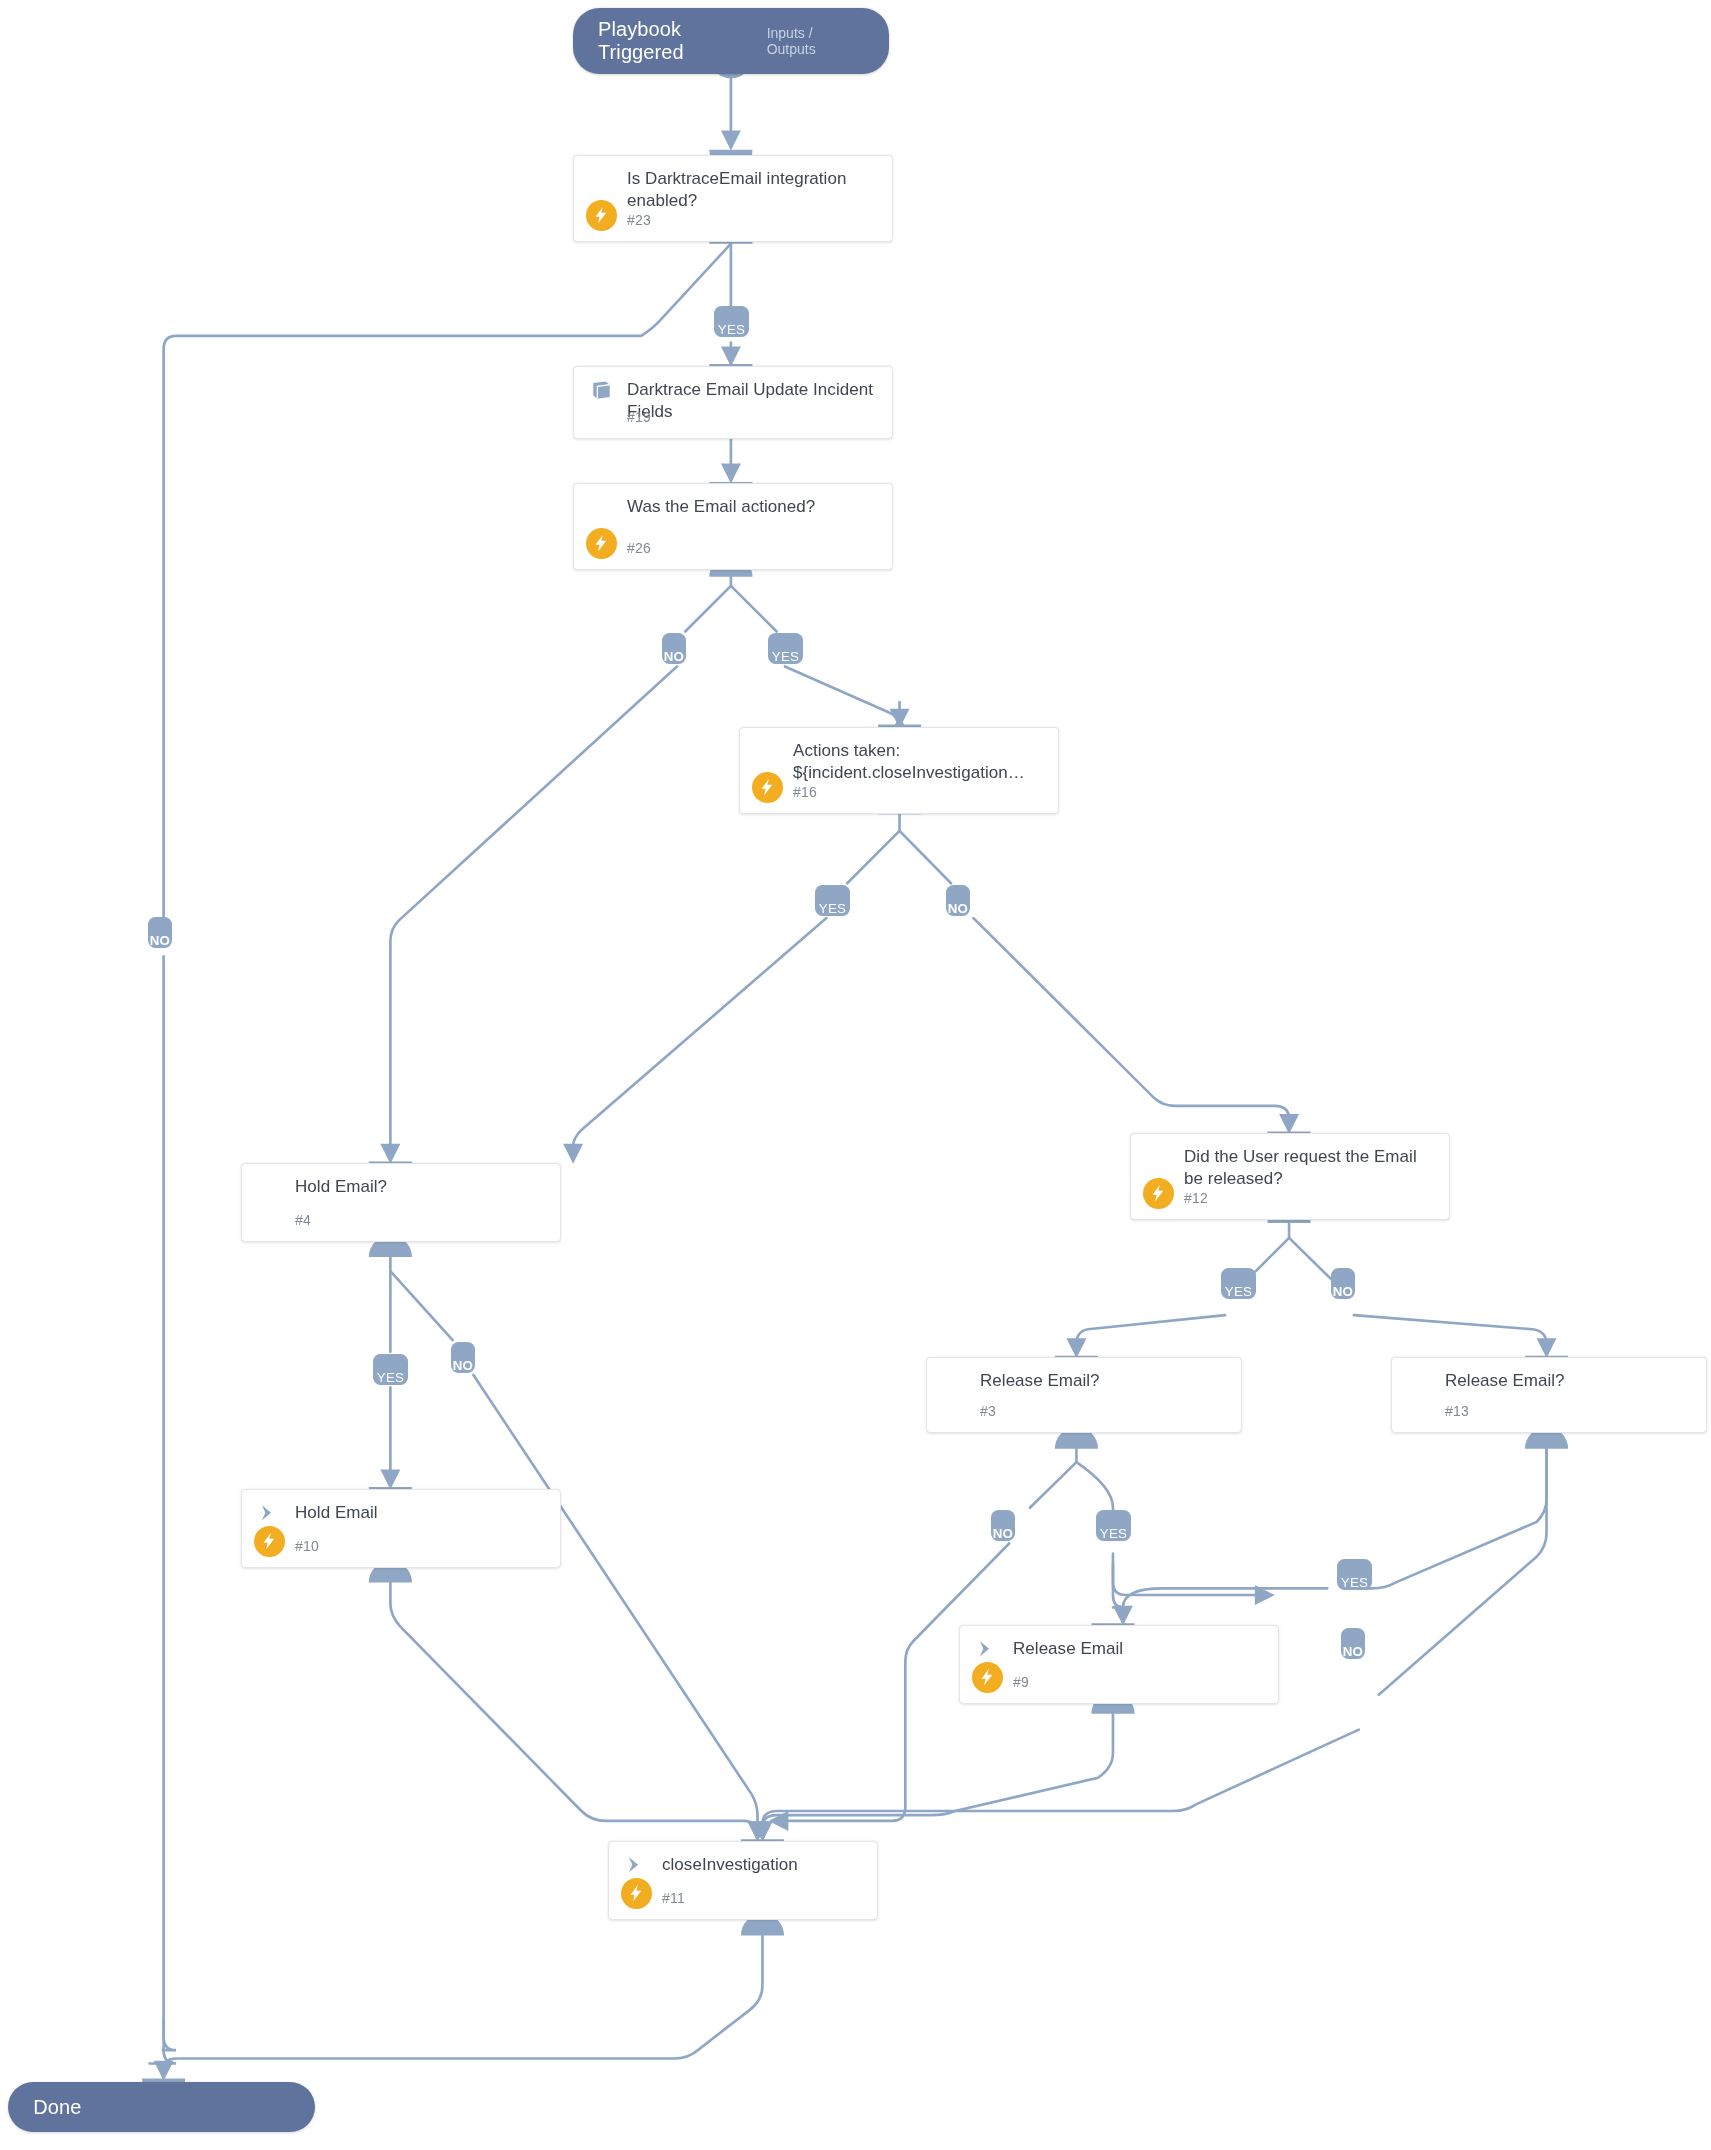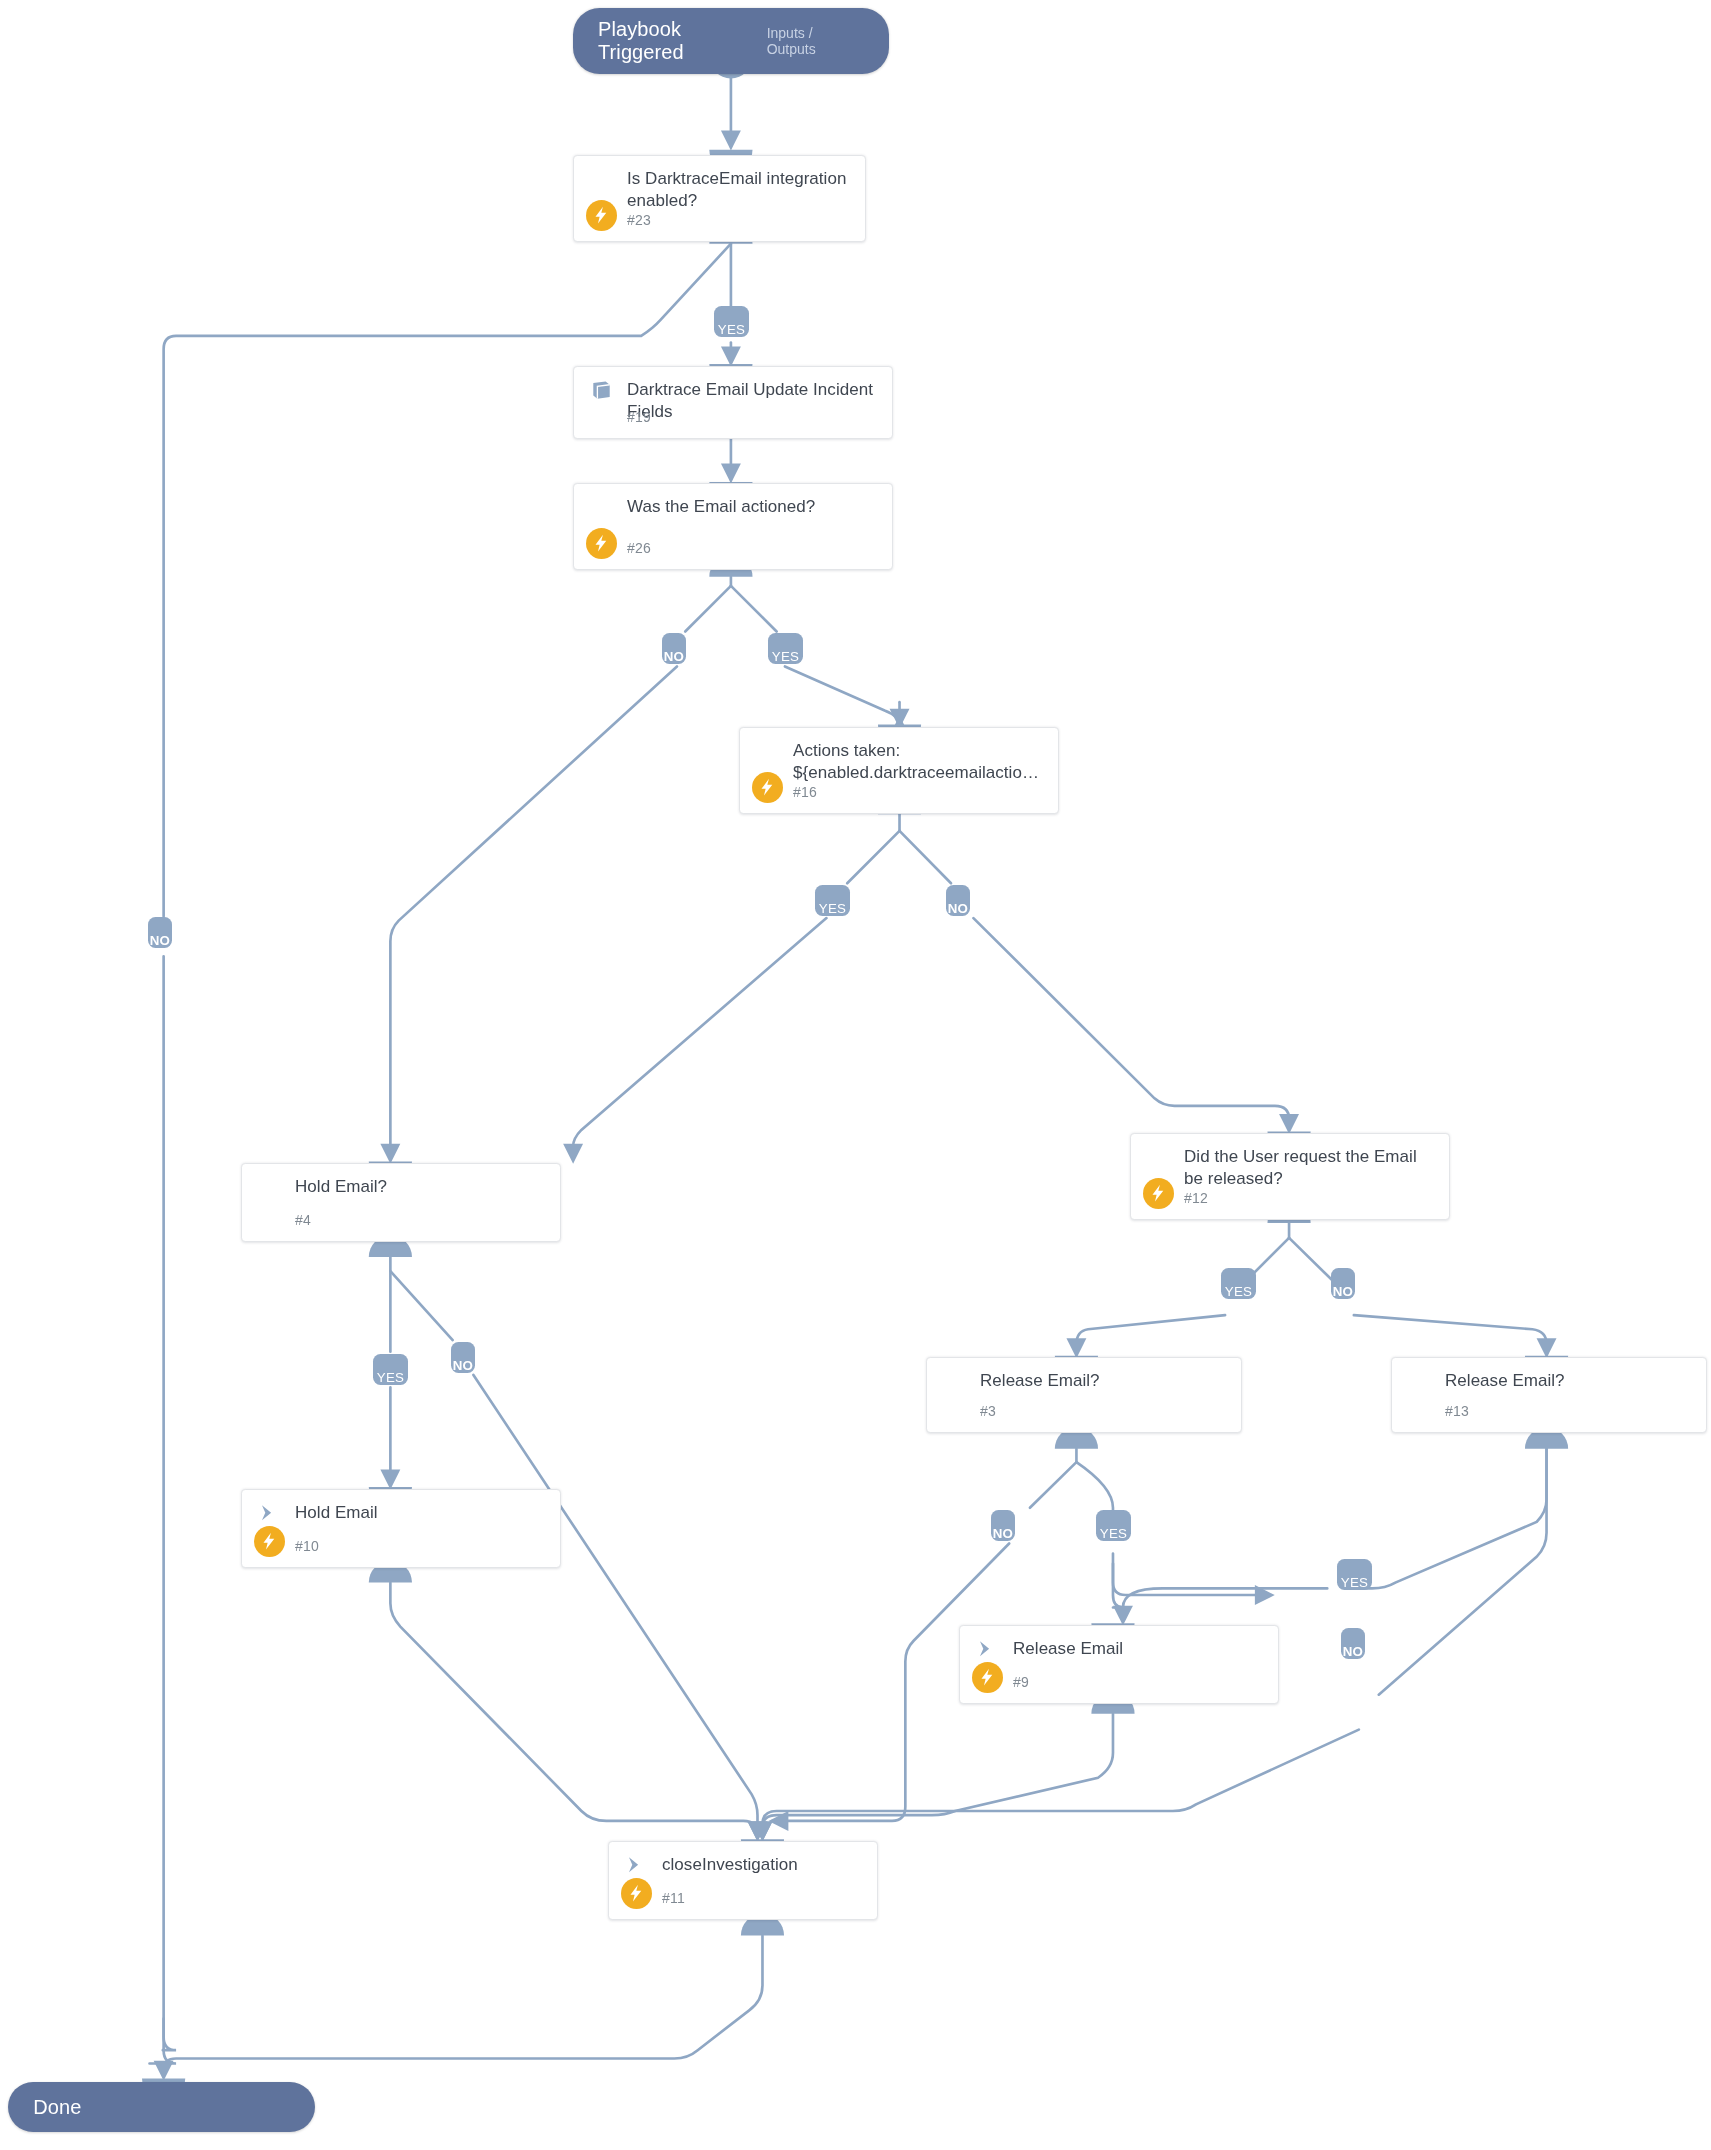--- a/index.html
+++ b/index.html
@@ -224,21 +224,21 @@
       <path d="M197 2502 m-26,0 a26,26 0 0,0 52,0 z"></path>
       <path d="M197 2566 m-26,0 a26,26 0 0,1 52,0 z"></path>
     </g>
   </svg>
 
   <div class="node terminal" style="left:573px; top:8.3px; width:316px; height:66px;">
     <span class="t-title">Playbook Triggered</span>
     <span class="t-sub">Inputs / Outputs</span>
   </div>
 
-  <div class="node card" style="left:573px; top:155px; width:293px; height:87px;">
+  <div class="node card" style="left:573px; top:155px; width:320px; height:87px;">
     <span class="card-icon">
       <span class="diamond-icon"></span>
     </span>
     <span class="bolt">
       <svg width="16.6" height="18.3" viewBox="0 0 20 22">
           <path d="M12 1 L3 13 h5 l-2 8 l10 -13 h-6 z" fill="#ffffff"></path>
         </svg>
     </span>
     <div class="card-title">Is DarktraceEmail integration enabled?</div>
     <div class="card-id">#23</div>
@@ -270,21 +270,21 @@
 
   <div class="node card" style="left:739px; top:727px; width:320px; height:87px;">
     <span class="card-icon">
       <span class="diamond-icon"></span>
     </span>
     <span class="bolt">
       <svg width="16.6" height="18.3" viewBox="0 0 20 22">
           <path d="M12 1 L3 13 h5 l-2 8 l10 -13 h-6 z" fill="#ffffff"></path>
         </svg>
     </span>
-    <div class="card-title">Actions taken: ${enabled.darktraceemailactio…</div>
+    <div class="card-title">Actions taken: ${incident.closeInvestigation…</div>
     <div class="card-id">#16</div>
   </div>
 
   <div class="node card" style="left:1130px; top:1133px; width:320px; height:87px;">
     <span class="card-icon">
       <span class="diamond-icon"></span>
     </span>
     <span class="bolt">
       <svg width="16.6" height="18.3" viewBox="0 0 20 22">
           <path d="M12 1 L3 13 h5 l-2 8 l10 -13 h-6 z" fill="#ffffff"></path>

